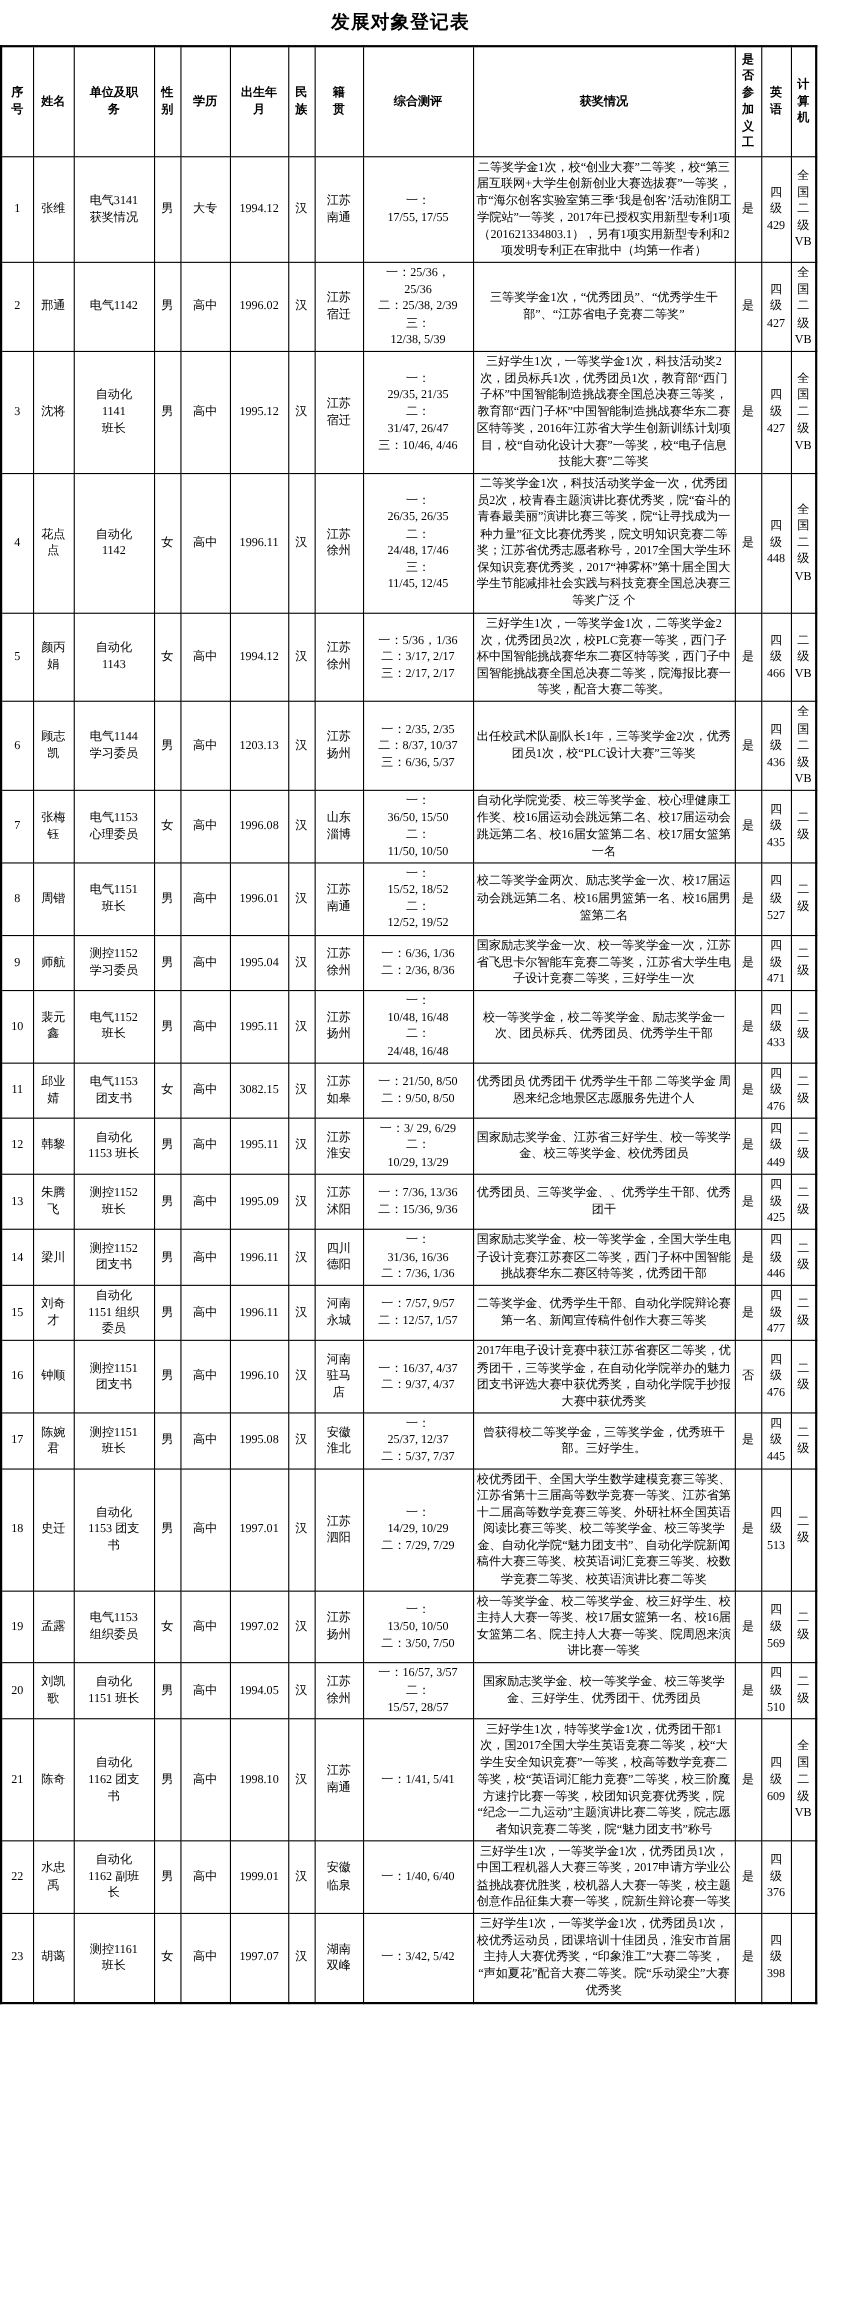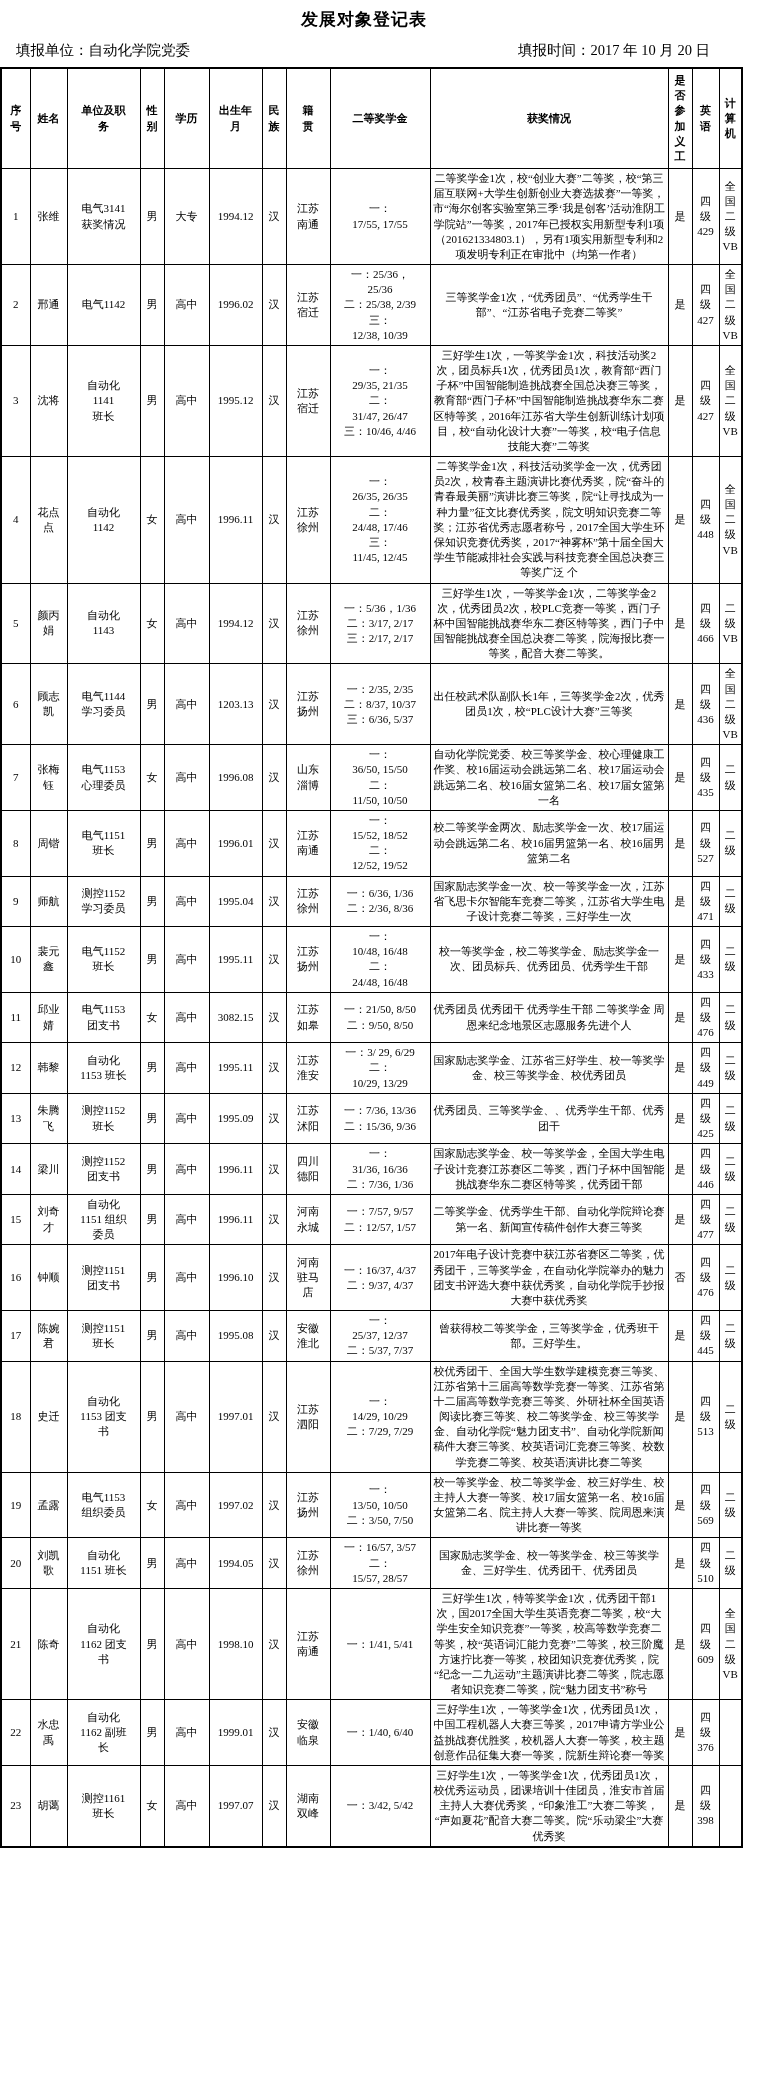--- a/index.html
+++ b/index.html
@@ -52,24 +52,20 @@
   col.c-gender{width:24px} col.c-edu{width:45px} col.c-birth{width:53px}
   col.c-ethnic{width:24px} col.c-origin{width:44px} col.c-eval{width:100px}
   col.c-awards{width:238px} col.c-volunteer{width:24px} col.c-english{width:27px}
   col.c-computer{width:23px}
 </style>
 </head>
 <body>
 
 <div class="page">
   <div class="doc-title">发展对象登记表</div>
-  <div class="meta-row">
-    <span>填报单位：自动化学院党委</span>
-    <span>填报时间：2017 年 10 月 20 日</span>
-  </div>
   <table class="reg-table">
     <colgroup>
       <col class="c-no">
         <col class="c-name">
         <col class="c-unit">
         <col class="c-gender">
       <col class="c-edu">
         <col class="c-birth">
         <col class="c-ethnic">
         <col class="c-origin">
@@ -88,21 +84,21 @@
 务</th>
           <th class="col-gender">性
 别</th>
           <th class="col-edu">学历</th>
           <th class="col-birth">出生年
 月</th>
           <th class="col-ethnic">民
 族</th>
           <th class="col-origin">籍
 贯</th>
-          <th class="col-eval">二等奖学金</th>
+          <th class="col-eval">综合测评</th>
           <th class="col-awards">获奖情况</th>
           <th class="col-volunteer">是
 否
 参
 加
 义
 工</th>
           <th class="col-english">英
 语</th>
           <th class="col-computer">计
@@ -142,21 +138,21 @@
           <td class="col-gender">男</td>
           <td class="col-edu">高中</td>
           <td class="col-birth">1996.02</td>
           <td class="col-ethnic">汉</td>
           <td class="col-origin">江苏
 宿迁</td>
           <td class="col-eval">一：25/36，
 25/36
 二：25/38, 2/39
 三：
-12/38, 10/39</td>
+12/38, 5/39</td>
           <td class="col-awards">三等奖学金1次，“优秀团员”、“优秀学生干部”、“江苏省电子竞赛二等奖”</td>
           <td class="col-volunteer">是</td>
           <td class="col-english">四
 级
 427</td>
           <td class="col-computer">全
 国
 二
 级
 VB</td>

